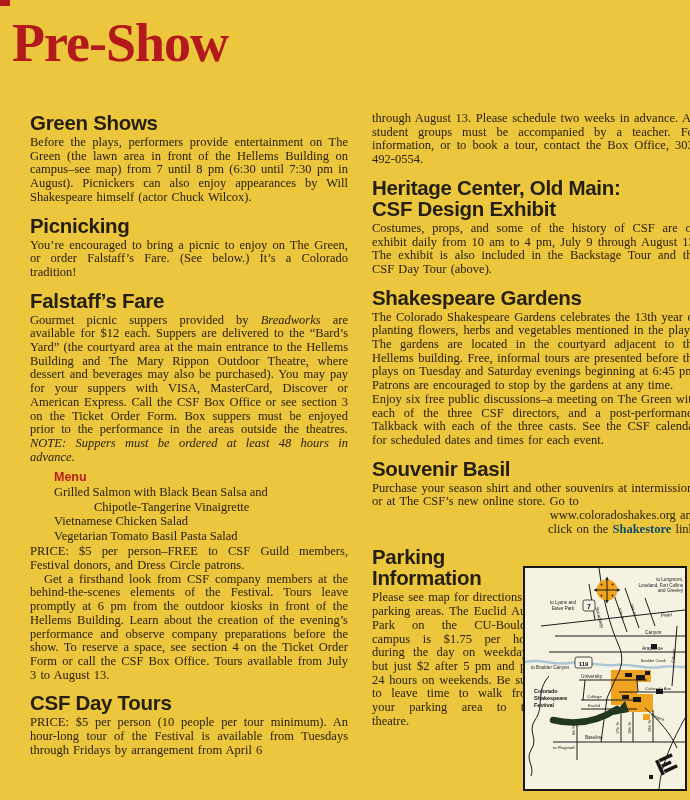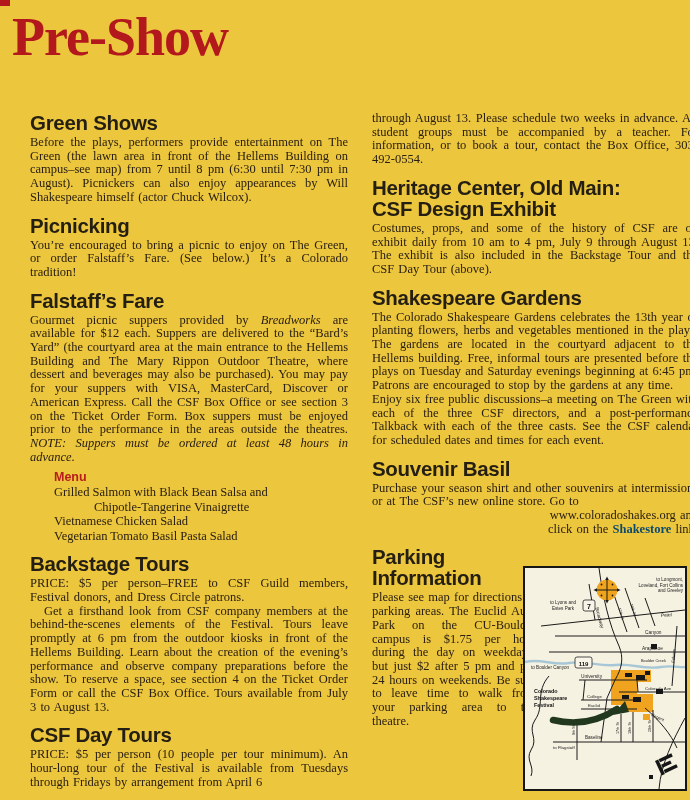--- a/index.html
+++ b/index.html
@@ -4,21 +4,21 @@
 <style>
   html,body{margin:0;padding:0;}
   body{
     width:690px;height:800px;position:relative;overflow:hidden;
     background:#ecc63c;
     font-family:"Liberation Serif", serif;
     color:#2b2013;
   }
   .scan-mark{position:absolute;left:0;top:0;width:10px;height:6px;background:#b2181c;}
   .page-title{
-    position:absolute;left:12px;top:6px;
+    position:absolute;left:12px;top:12px;
     font-family:"Liberation Serif", serif;font-weight:bold;
     font-size:54px;letter-spacing:-1px;color:#b2181c;
   }
   .col{position:absolute;top:112px;}
   .col-left{left:30px;width:318px;}
   .col-right{left:372px;width:326px;}
   h2{
     font-family:"Liberation Sans", sans-serif;
     font-size:20.5px;line-height:21px;font-weight:bold;
     color:#241e13;margin:10px 0 3px 0;letter-spacing:-0.3px;
@@ -65,21 +65,20 @@
   <p><span>Gourmet picnic suppers provided by </span><span class="em">Breadworks</span><span> are available for $12 each. Suppers are delivered to the “Bard’s Yard” (the courtyard area at the main entrance to the Hellems Building and The Mary Rippon Outdoor Theatre, where dessert and beverages may also be purchased). You may pay for your suppers with VISA, MasterCard, Discover or American Express. Call the CSF Box Office or see section 3 on the Ticket Order Form. Box suppers must be enjoyed prior to the performance in the areas outside the theatres. </span><span class="em">NOTE: Suppers must be ordered at least 48 hours in advance.</span></p>
 
   <div class="menu">
     <div class="menu-head">Menu</div>
     <div class="menu-line">Grilled Salmon with Black Bean Salsa and</div>
     <div class="menu-line menu-cont">Chipotle-Tangerine Vinaigrette</div>
     <div class="menu-line">Vietnamese Chicken Salad</div>
     <div class="menu-line">Vegetarian Tomato Basil Pasta Salad</div>
   </div>
 
-  <h2>Backstage Tours</h2>
   <p>PRICE: $5 per person–FREE to CSF Guild members, Festival donors, and Dress Circle patrons.</p>
   <p class="indent">Get a firsthand look from CSF company members at the behind-the-scenes elements of the Festival. Tours leave promptly at 6 pm from the outdoor kiosks in front of the Hellems Building. Learn about the creation of the evening’s performance and observe company preparations before the show. To reserve a space, see section 4 on the Ticket Order Form or call the CSF Box Office. Tours available from July 3 to August 13.</p>
 
   <h2>CSF Day Tours</h2>
   <p>PRICE: $5 per person (10 people per tour minimum). An hour-long tour of the Festival is available from Tuesdays through Fridays by arrangement from April 6</p>
 
 </div>
 
 <div class="col col-right">
 

